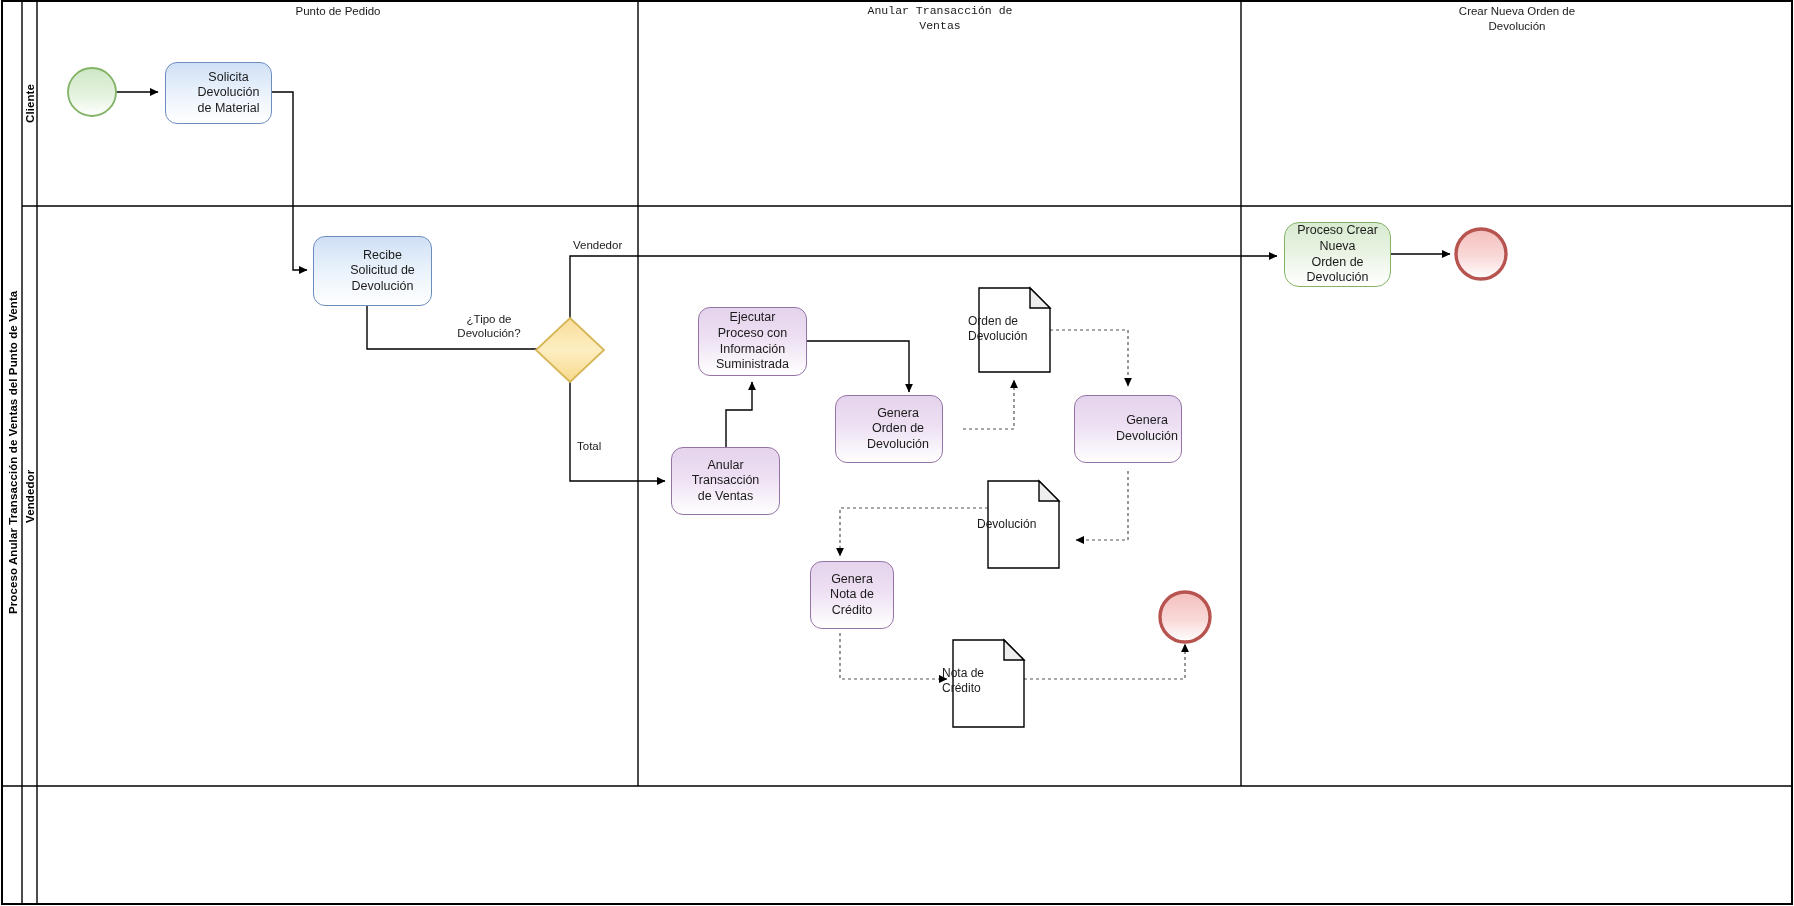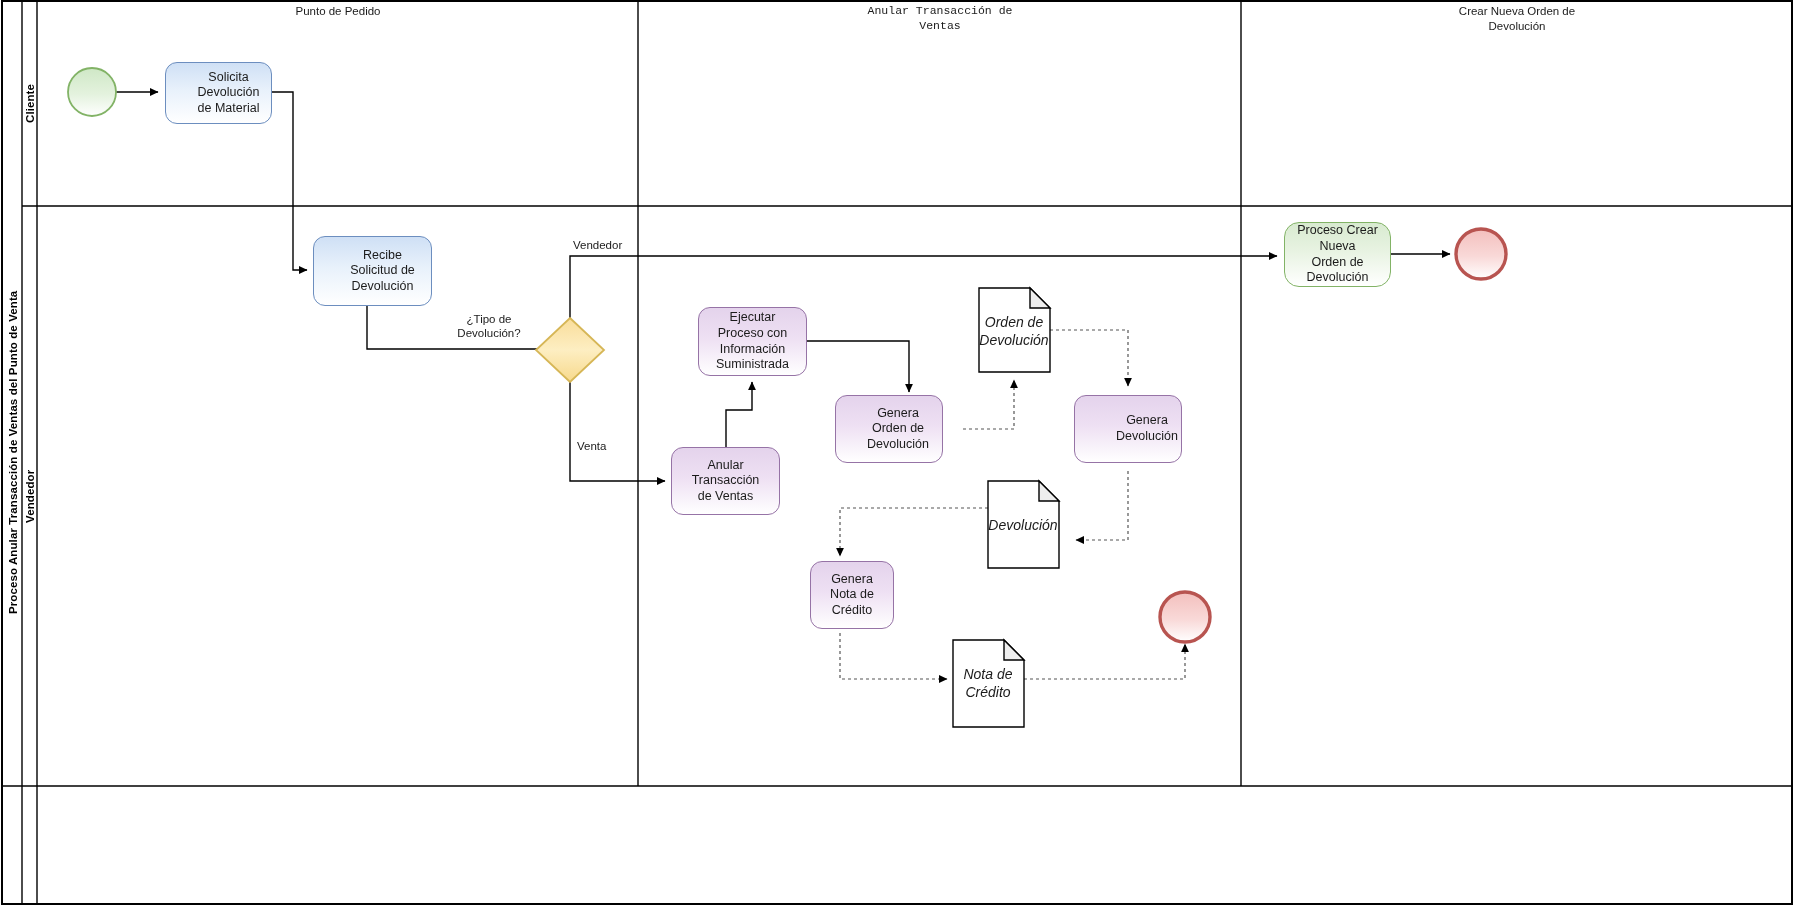--- a/index.html
+++ b/index.html
@@ -79,26 +79,25 @@
   .edge-label {
     position: absolute;
     font-size: 11.5px;
     color: #1b1b1b;
     text-align: center;
     line-height: 1.25;
     white-space: nowrap;
   }
   .doc-label {
     position: absolute;
-    font-size: 14px;
-    color: #1b1b1b;
-    text-align: center;
+    font-size: 12px;
+    color: #1b1b1b;
+    text-align: left;
     line-height: 1.25;
     width: 92px;
-    font-style: italic;
   }
 </style>
 </head>
 <body>
 
 <div id="canvas">
 
   <svg class="layer" viewBox="0 0 1794 906">
     <defs>
       <marker id="arrow" markerWidth="9" markerHeight="9" refX="8" refY="4.5" orient="auto" markerUnits="userSpaceOnUse">
@@ -238,21 +237,21 @@
   </div>
 
   <div class="node task-green" style="left:1284px; top:222px; width:107px; height:65px;">
     <span>Proceso Crear Nueva<br>Orden de Devolución</span>
   </div>
 
   <div class="edge-label" style="left:434px; top:312px; width:110px;">¿Tipo de<br>Devolución?</div>
 
   <div class="edge-label" style="left:573px; top:238px; width:60px; text-align:left;">Vendedor</div>
 
-  <div class="edge-label" style="left:577px; top:439px; width:60px; text-align:left;">Venta</div>
+  <div class="edge-label" style="left:577px; top:439px; width:60px; text-align:left;">Total</div>
 
   <div class="doc-label" style="left:968px; top:314px;">Orden de<br>Devolución</div>
 
   <div class="doc-label" style="left:977px; top:517px;">Devolución</div>
 
   <div class="doc-label" style="left:942px; top:666px;">Nota de<br>Crédito</div>
 
 </div>
 
 </body></html>

